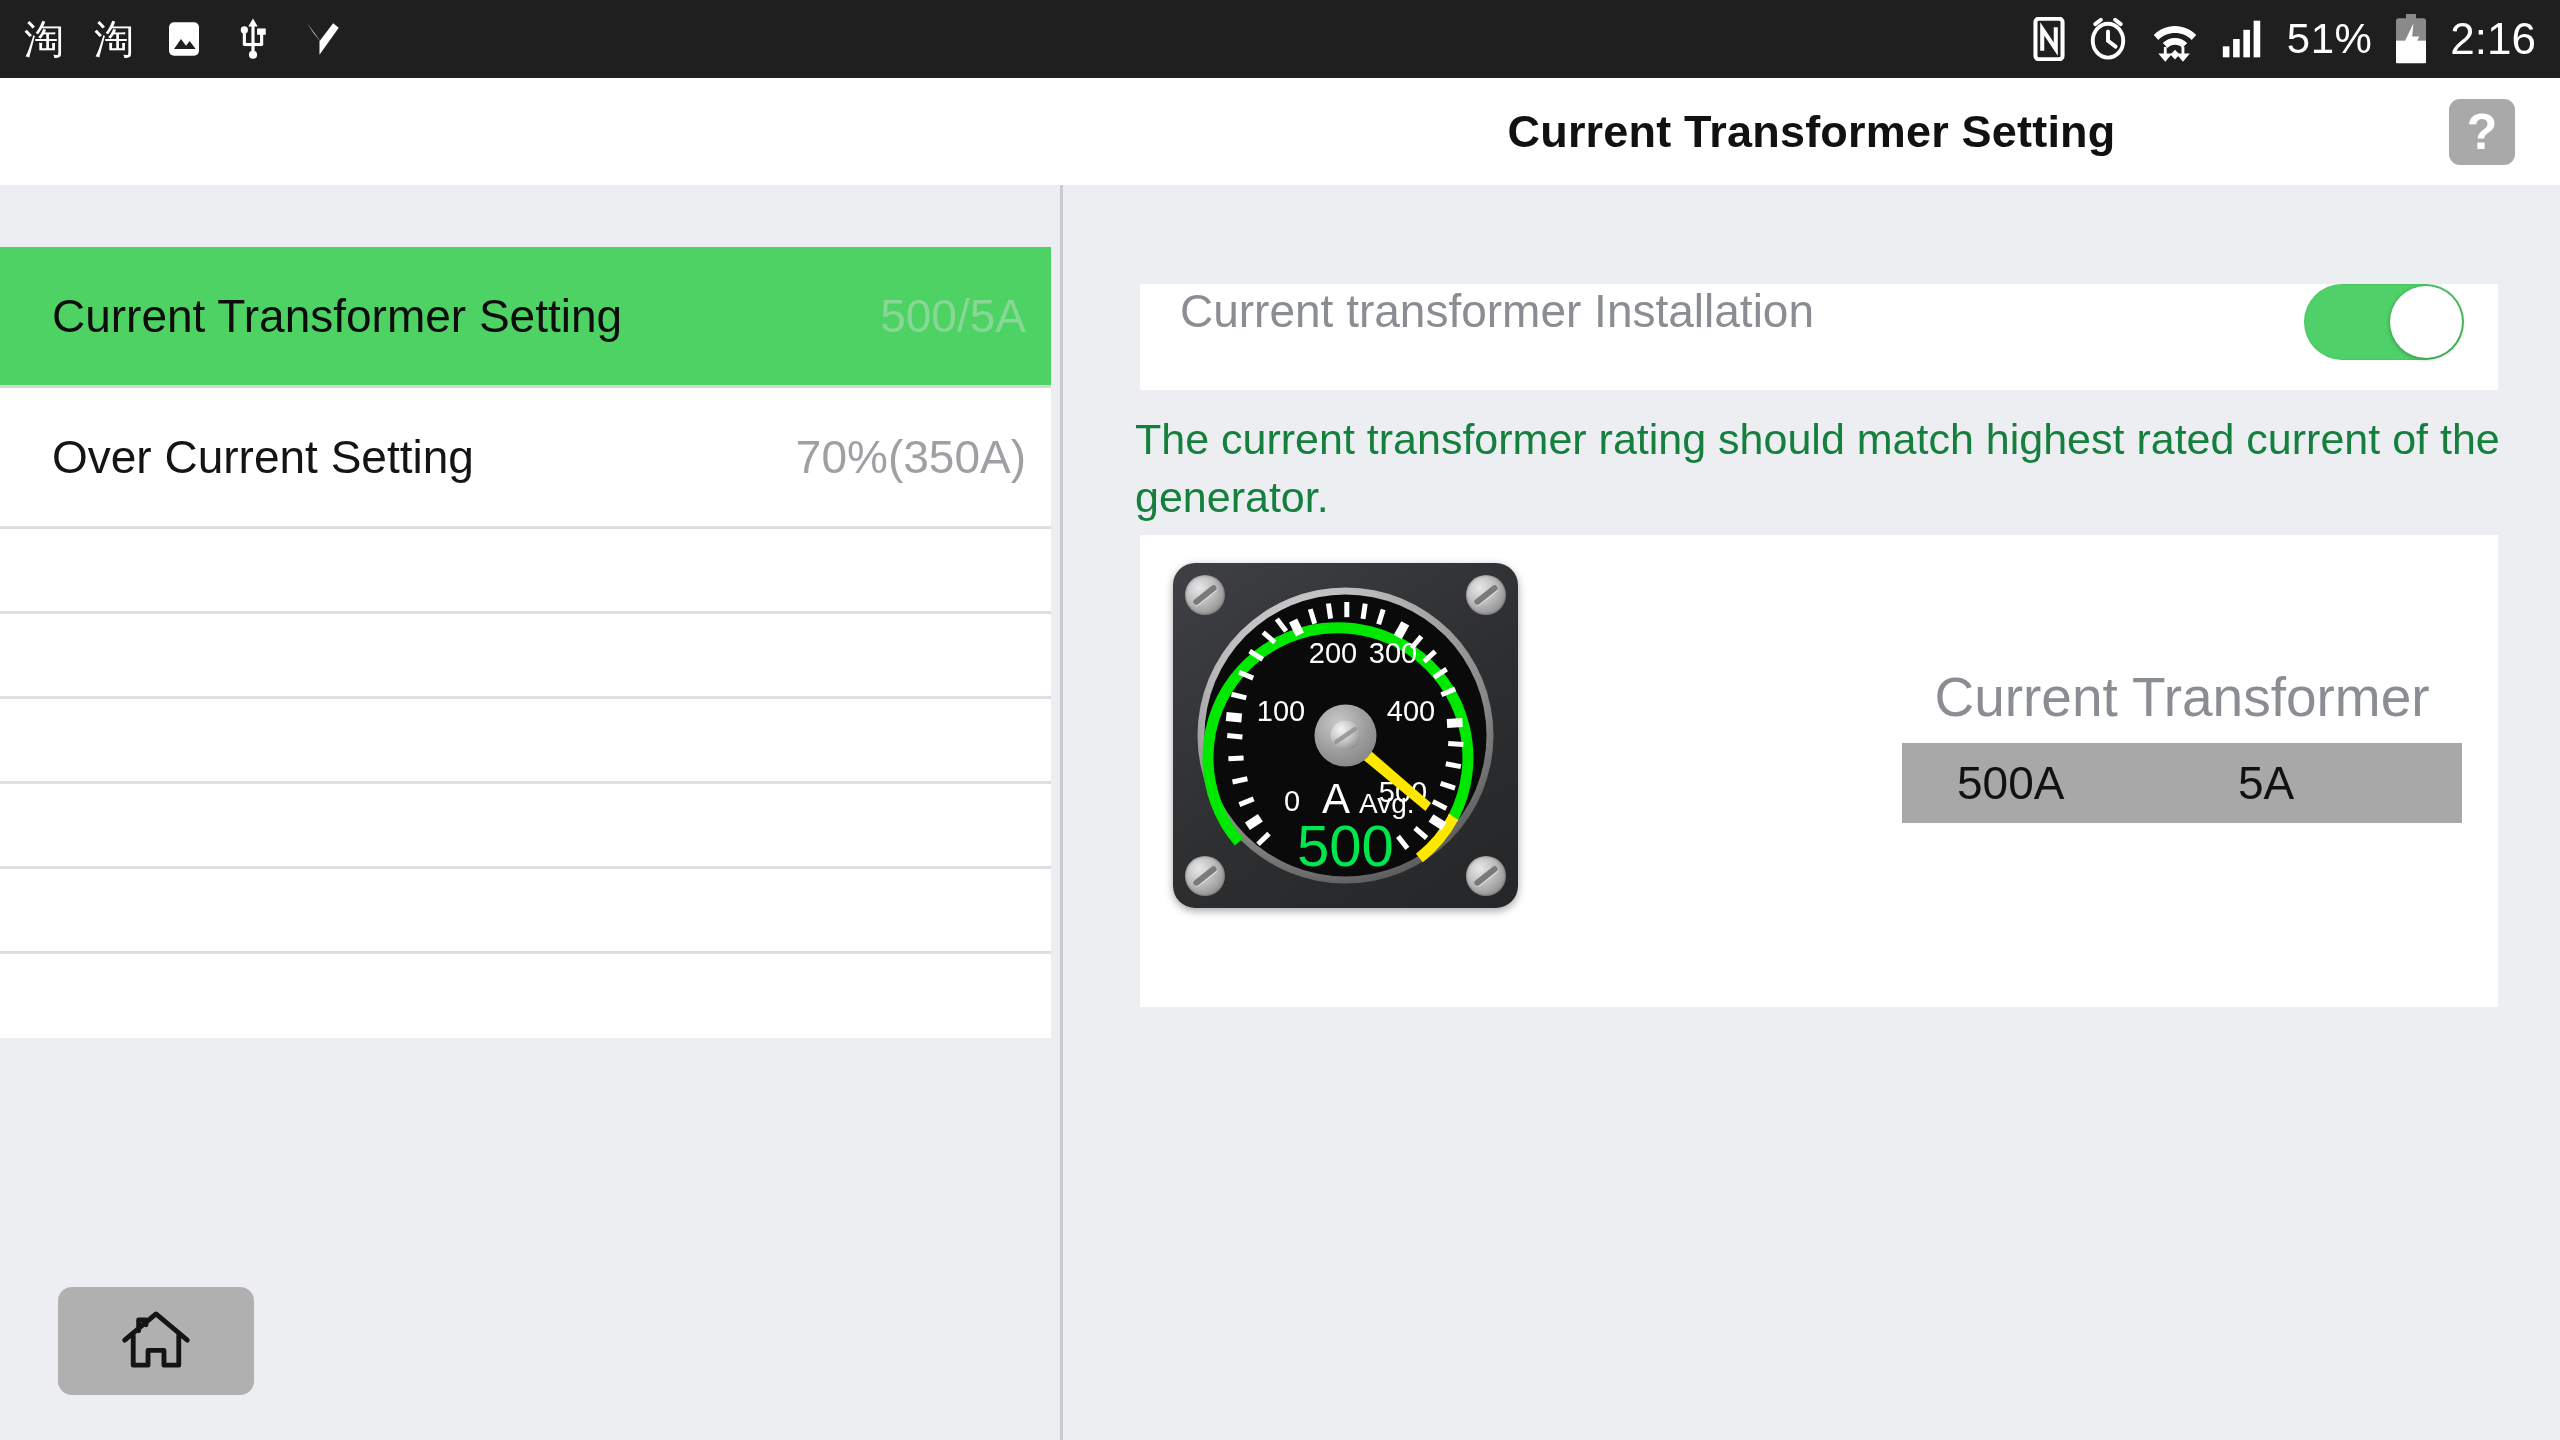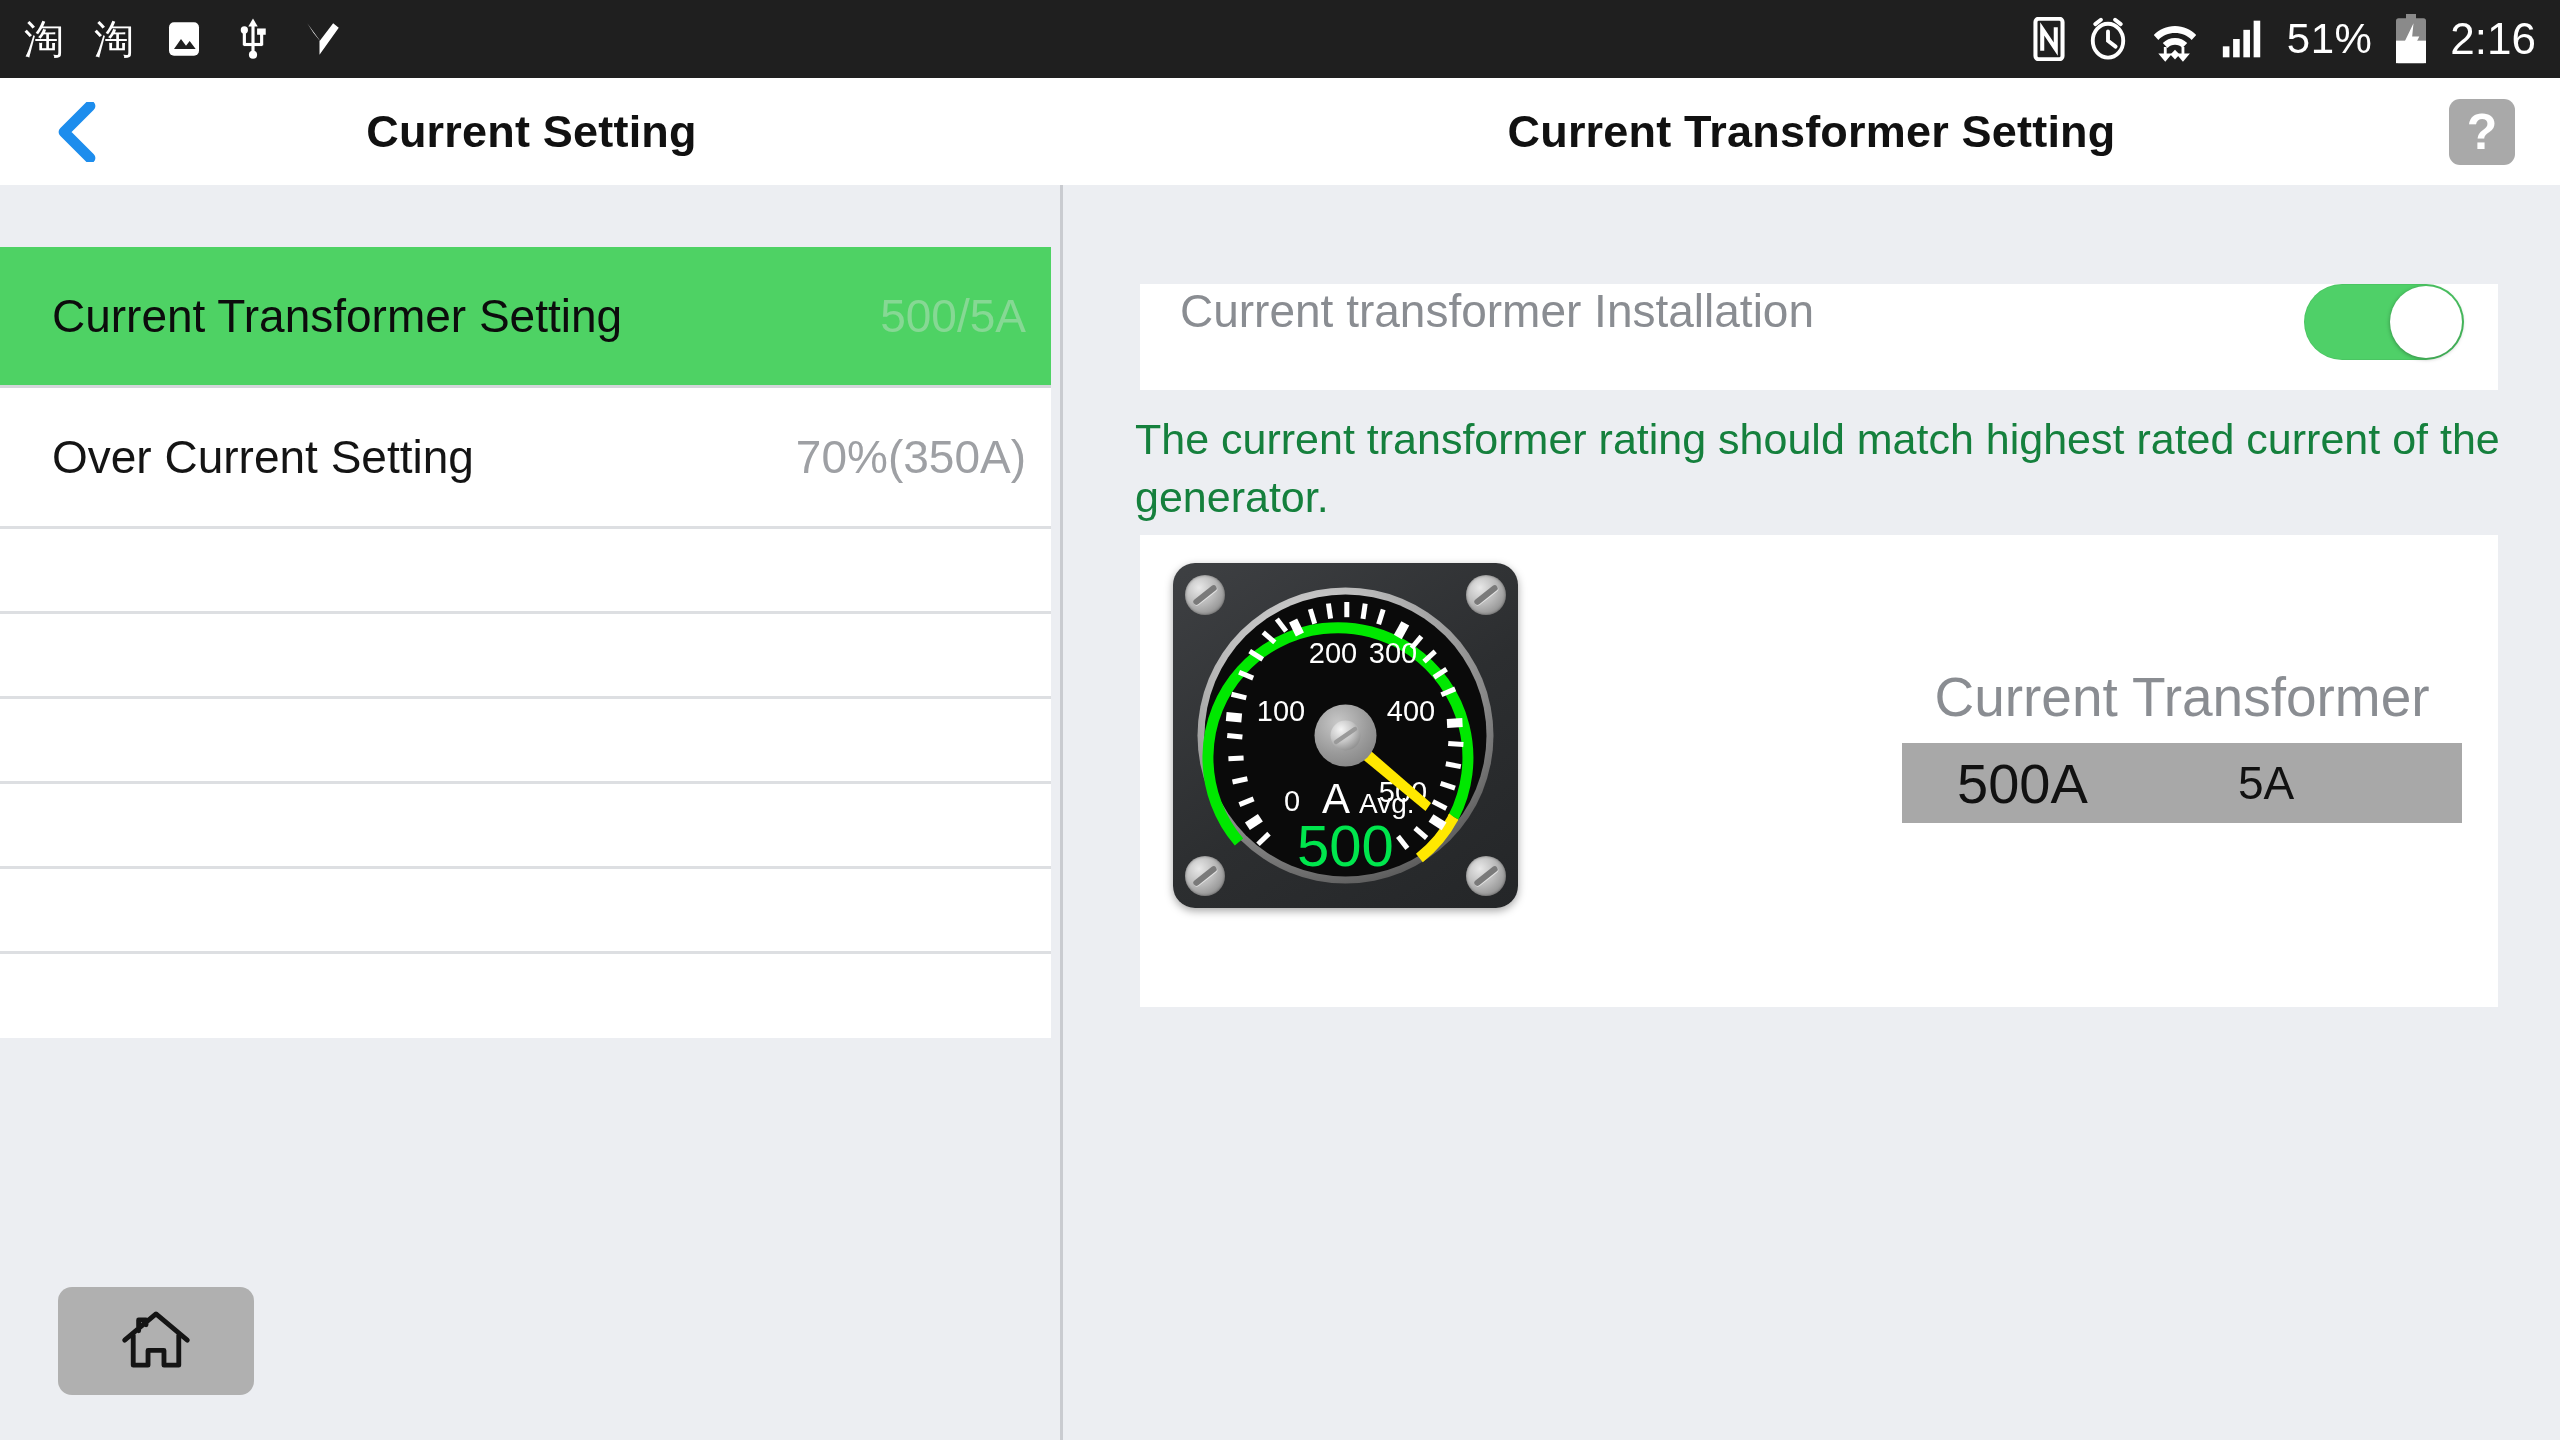--- a/index.html
+++ b/index.html
@@ -143,21 +143,21 @@
     position: absolute; left: 762px; top: 130px; width: 560px;
   }
   .ct-title {
     font-size: 55px; color: #8a8d92; text-align: center; margin-bottom: 14px;
   }
   .ct-values {
     height: 80px; background: #a8a8a8; display: flex; align-items: center;
   }
   .ct-primary {
     flex: 0 0 50%; text-align: left; padding-left: 55px;
-    font-size: 56px; color: #111;
+    font-size: 46px; color: #111;
   }
   .ct-secondary {
     flex: 0 0 50%; text-align: left; padding-left: 56px;
     font-size: 46px; color: #111;
   }
 </style>
 </head>
 <body>
 
 <div id="root">
@@ -227,28 +227,20 @@
           <rect x="1" y="2.5" width="18" height="27" rx="1.5" fill="#8a8a8a"></rect>
           <rect x="1" y="16" width="18" height="13.5" fill="#ffffff"></rect>
           <path d="M11.5 5.5L5.5 18h4.2l-1.4 8.5L15 13.5h-4.3z" fill="#ffffff"></path>
         </svg>
       </span>
       <span class="sb-clock">2:16</span>
     </div>
   </div>
 
   <div class="appbar">
-    <div class="appbar-left">
-      <div class="back-chevron">
-        <svg width="44" height="60" viewBox="0 0 22 30">
-            <path d="M17 2L4 15l13 13" fill="none" stroke="#1d8ded" stroke-width="5.4" stroke-linecap="round" stroke-linejoin="round"></path>
-          </svg>
-      </div>
-      <div class="title-left">Current Setting</div>
-    </div>
     <div class="appbar-right">
       <div class="title-right">Current Transformer Setting</div>
       <div class="help-btn">?</div>
     </div>
   </div>
 
   <div class="left-panel">
     <div class="left-spacer"></div>
     <div class="list">
       <div class="row selected">

